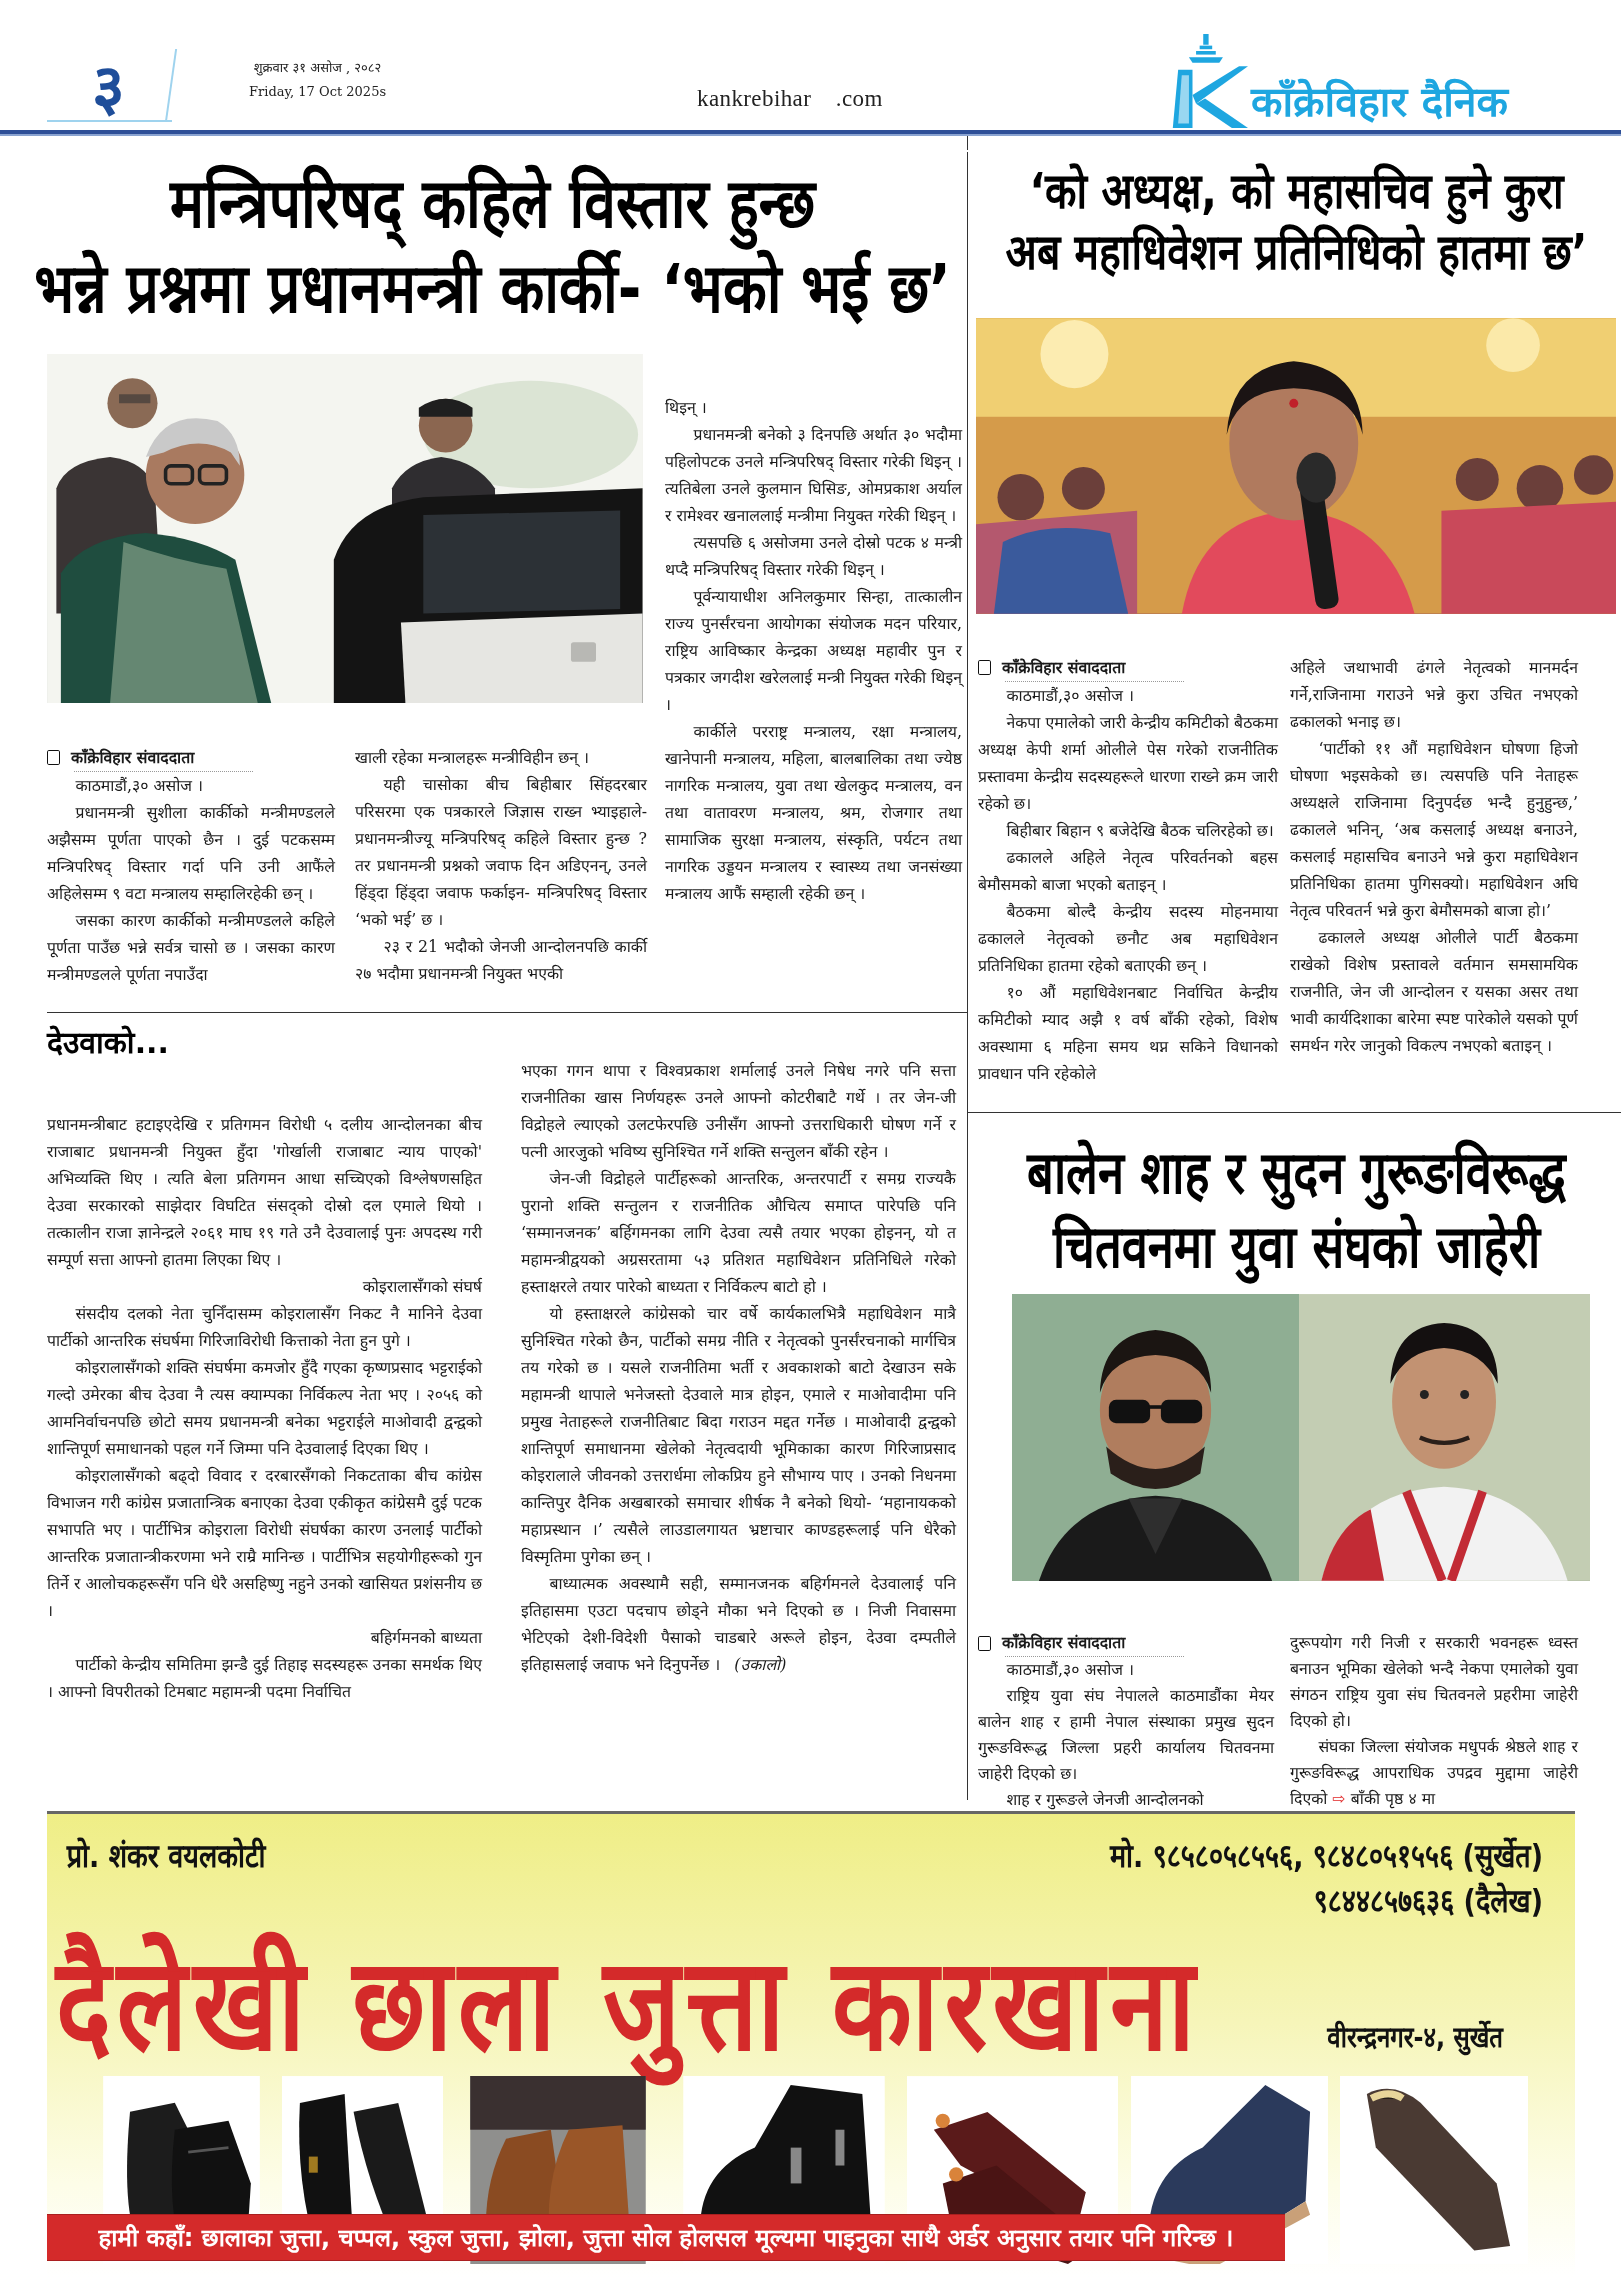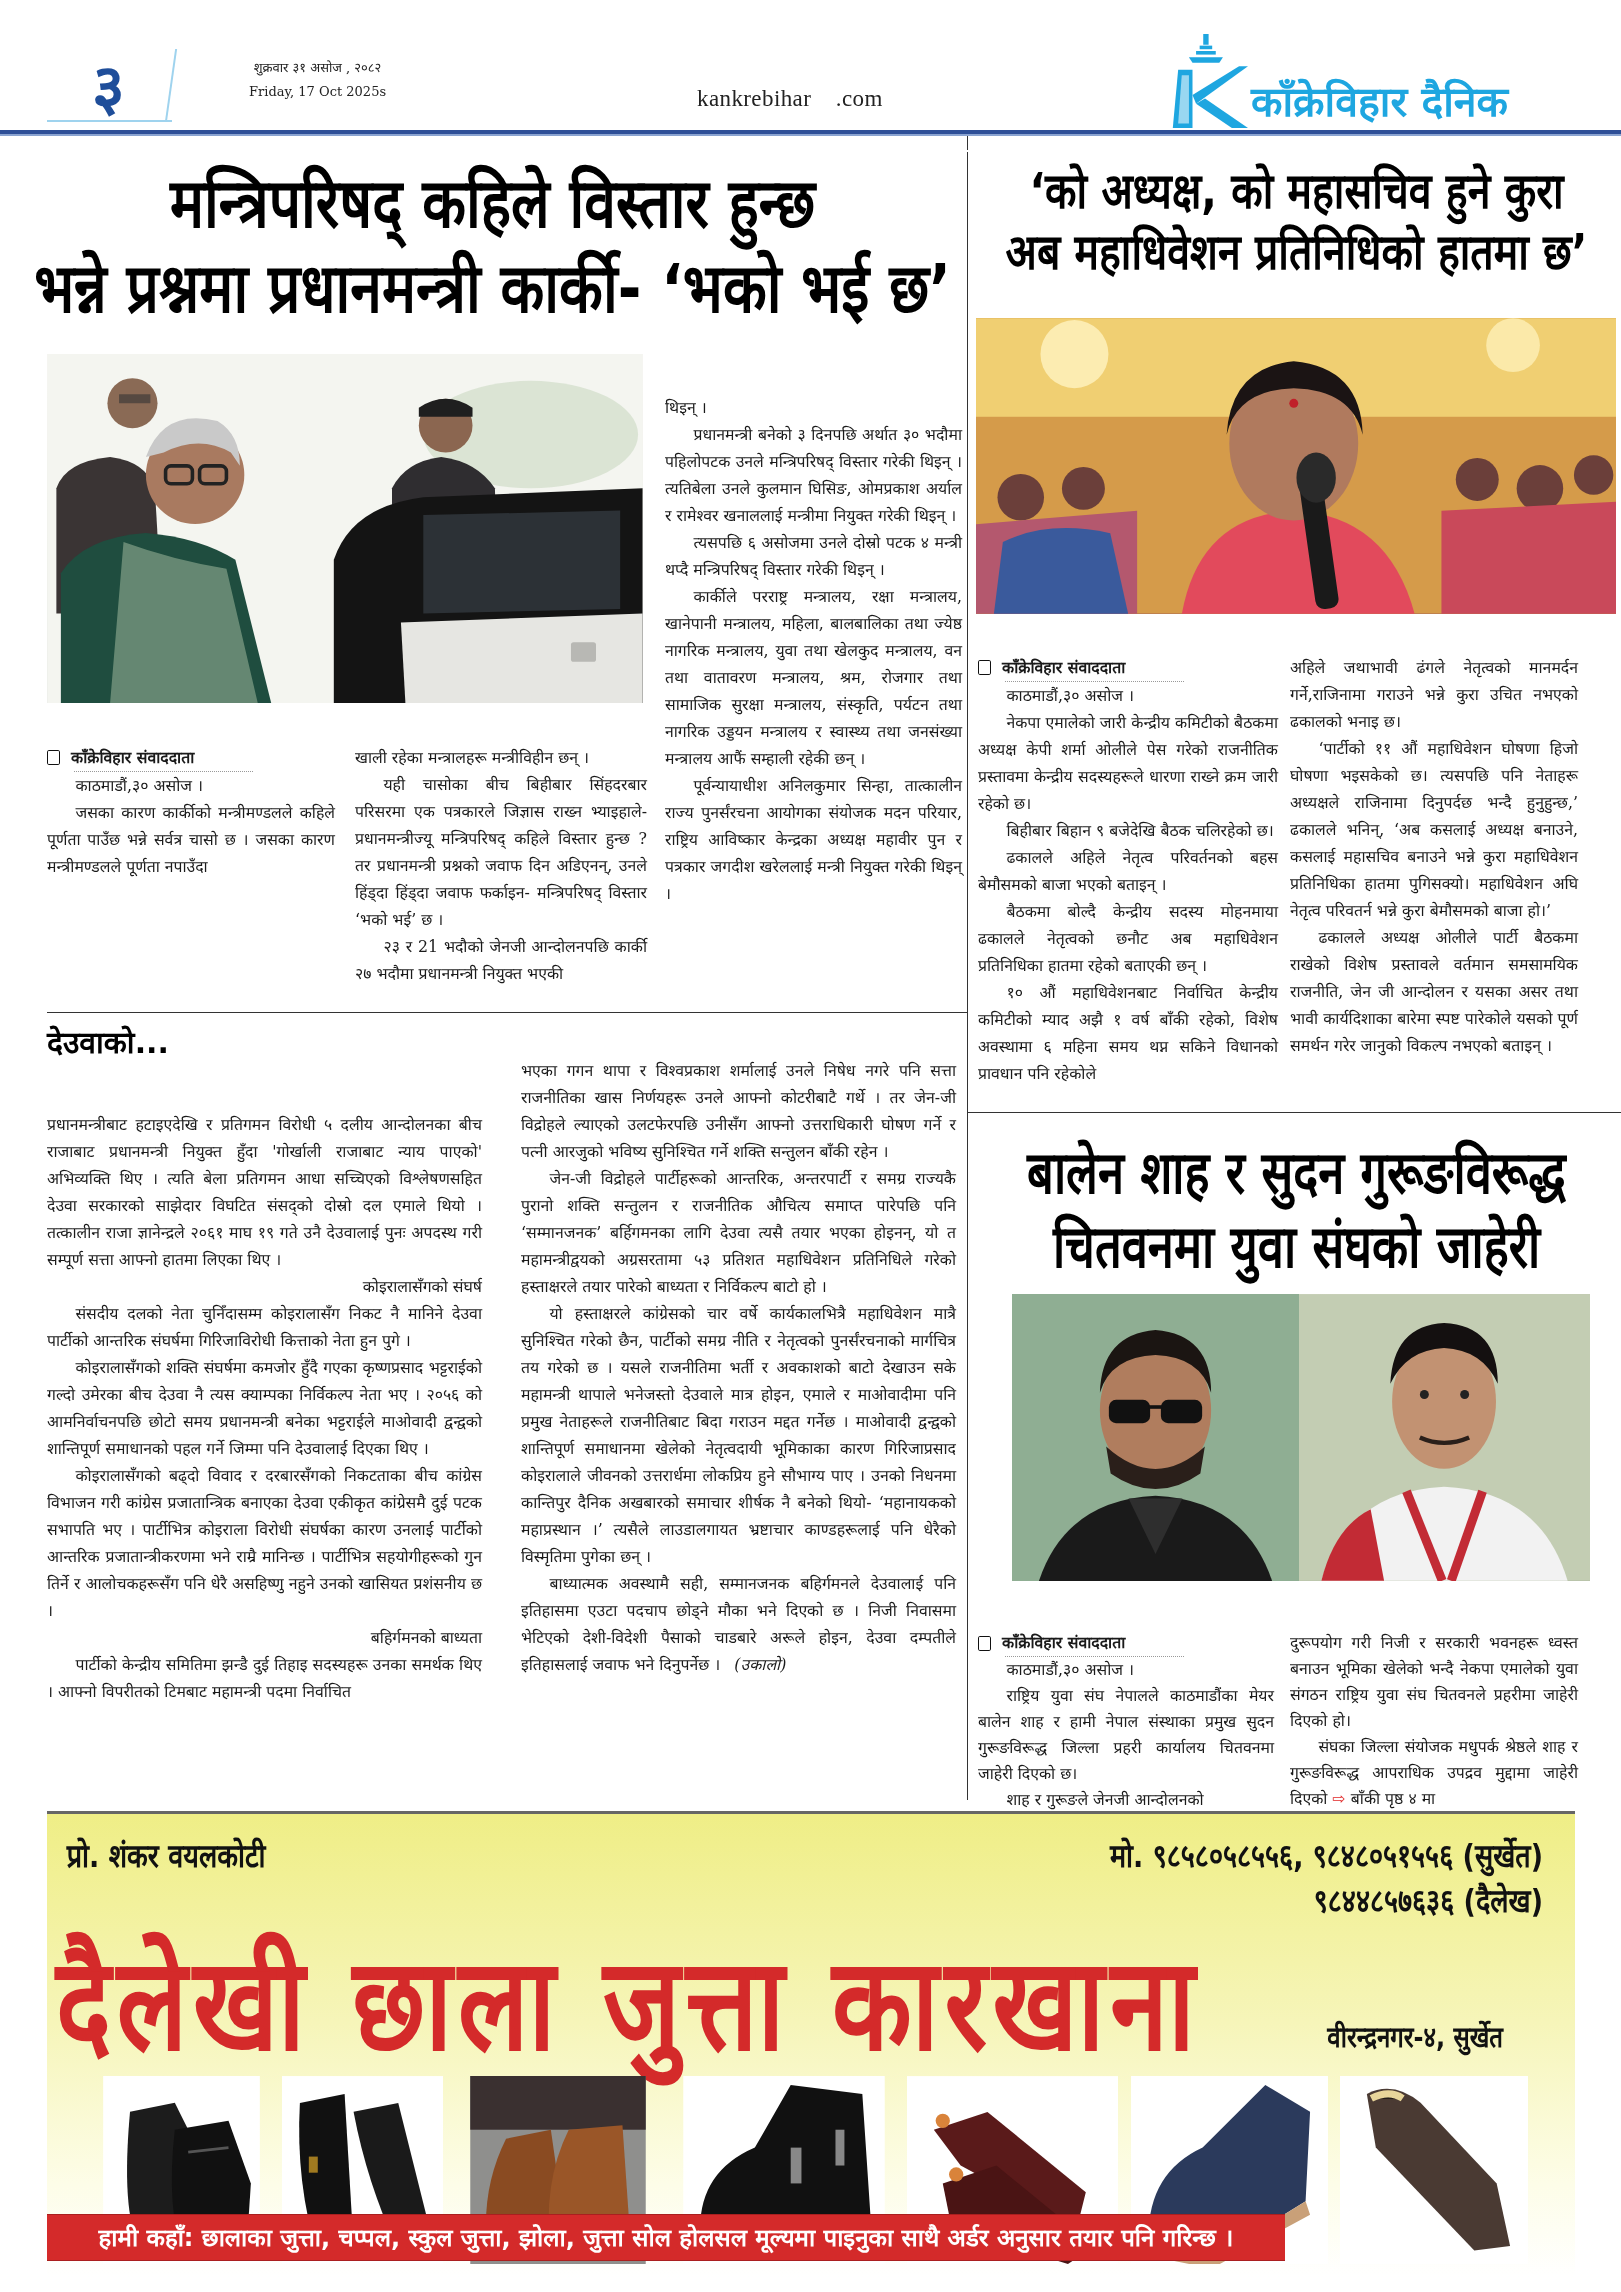--- a/index.html
+++ b/index.html
@@ -121,33 +121,34 @@
   </svg>
 </div>
 
 <div class="col" style="left:47px; top:708px; width:288px;">
   <p class="byline">
       <span class="box"></span>
       <span>काँक्रेविहार संवाददाता</span>
     </p>
   <div class="byline-rule"></div>
   <p>काठमाडौं,३० असोज ।</p>
+  <p>प्रधानमन्त्री सुशीला कार्कीको मन्त्रीमण्डलले अझैसम्म पूर्णता पाएको छैन । दुई पटकसम्म मन्त्रिपरिषद् विस्तार गर्दा पनि उनी आफैंले अहिलेसम्म ९ वटा मन्त्रालय सम्हालिरहेकी छन् ।</p>
   <p>जसका कारण कार्कीको मन्त्रीमण्डलले कहिले पूर्णता पाउँछ भन्ने सर्वत्र चासो छ । जसका कारण मन्त्रीमण्डलले पूर्णता नपाउँदा</p>
 </div>
 <div class="col" style="left:355px; top:708px; width:292px;">
   <p class="noind">खाली रहेका मन्त्रालहरू मन्त्रीविहीन छन् ।</p>
   <p>यही चासोका बीच बिहीबार सिंहदरबार परिसरमा एक पत्रकारले जिज्ञास राख्न भ्याइहाले- प्रधानमन्त्रीज्यू मन्त्रिपरिषद् कहिले विस्तार हुन्छ ? तर प्रधानमन्त्री प्रश्नको जवाफ दिन अडिएनन्, उनले हिंड्दा हिंड्दा जवाफ फर्काइन- मन्त्रिपरिषद् विस्तार ‘भको भई’ छ ।</p>
   <p>२३ र 21 भदौको जेनजी आन्दोलनपछि कार्की २७ भदौमा प्रधानमन्त्री नियुक्त भएकी</p>
 </div>
 <div class="col" style="left:665px; top:358px; width:297px;">
   <p class="noind">थिइन् ।</p>
   <p>प्रधानमन्त्री बनेको ३ दिनपछि अर्थात ३० भदौमा पहिलोपटक उनले मन्त्रिपरिषद् विस्तार गरेकी थिइन् । त्यतिबेला उनले कुलमान घिसिङ, ओमप्रकाश अर्याल र रामेश्वर खनाललाई मन्त्रीमा नियुक्त गरेकी थिइन् ।</p>
   <p>त्यसपछि ६ असोजमा उनले दोस्रो पटक ४ मन्त्री थप्दै मन्त्रिपरिषद् विस्तार गरेकी थिइन् ।</p>
+  <p>पूर्वन्यायाधीश अनिलकुमार सिन्हा, तात्कालीन राज्य पुनर्संरचना आयोगका संयोजक मदन परियार, राष्ट्रिय आविष्कार केन्द्रका अध्यक्ष महावीर पुन र पत्रकार जगदीश खरेललाई मन्त्री नियुक्त गरेकी थिइन् ।</p>
   <p>कार्कीले परराष्ट्र मन्त्रालय, रक्षा मन्त्रालय, खानेपानी मन्त्रालय, महिला, बालबालिका तथा ज्येष्ठ नागरिक मन्त्रालय, युवा तथा खेलकुद मन्त्रालय, वन तथा वातावरण मन्त्रालय, श्रम, रोजगार तथा सामाजिक सुरक्षा मन्त्रालय, संस्कृति, पर्यटन तथा नागरिक उड्डयन मन्त्रालय र स्वास्थ्य तथा जनसंख्या मन्त्रालय आफैं सम्हाली रहेकी छन् ।</p>
-  <p>पूर्वन्यायाधीश अनिलकुमार सिन्हा, तात्कालीन राज्य पुनर्संरचना आयोगका संयोजक मदन परियार, राष्ट्रिय आविष्कार केन्द्रका अध्यक्ष महावीर पुन र पत्रकार जगदीश खरेललाई मन्त्री नियुक्त गरेकी थिइन् ।</p>
 </div>
 
 <div class="vline" style="left:967px; top:152px; height:1648px;"></div>
 <div class="hline" style="left:47px; top:1012px; width:921px;"></div>
 <div class="hline" style="left:967px; top:1112px; width:654px;"></div>
 
 <div class="headline hl-right">
   <div>‘को अध्यक्ष,  को महासचिव हुने कुरा</div>
   <div>अब महाधिवेशन प्रतिनिधिको हातमा छ’</div>
 </div>

